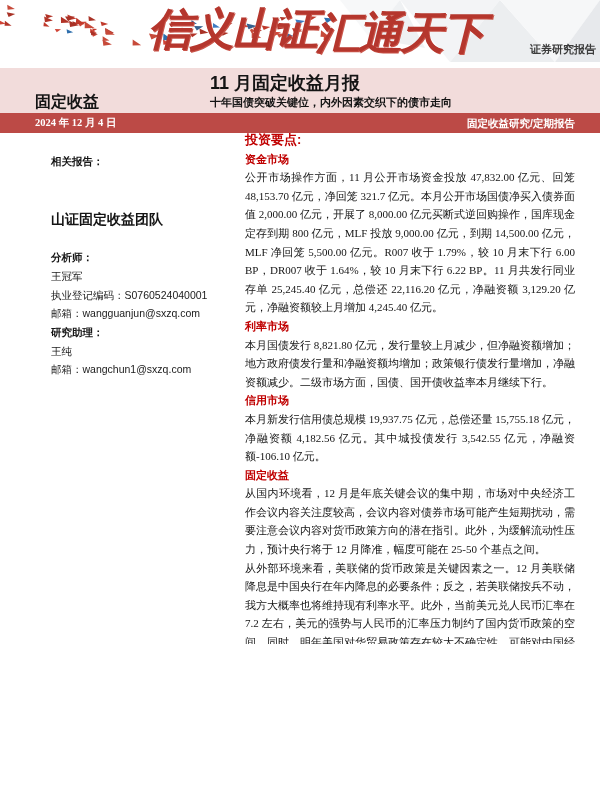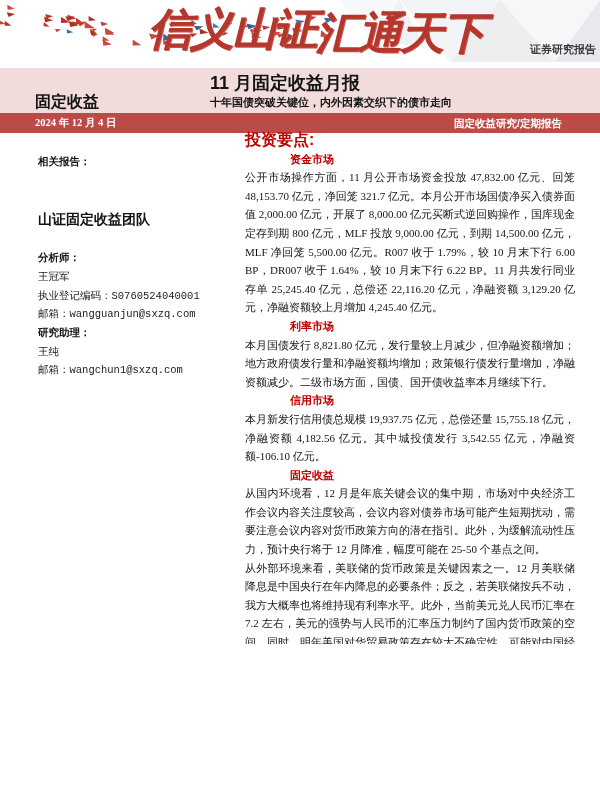--- a/index.html
+++ b/index.html
@@ -54,46 +54,45 @@
   }
 
   
   .date-bar { position: absolute; top: 113px; left: 0; width: 600px; height: 20px; background: #bc4a46; }
   .date-bar .date {
     position: absolute; left: 35px; top: 0; line-height: 20px;
     font-weight: bold; font-size: 10.5px; color: #fff;
     font-family: "Liberation Serif", serif;
   }
   .date-bar .section-label {
-    position: absolute; right: 38px; top: 0; line-height: 20px;
+    position: absolute; right: 25px; top: 0; line-height: 20px;
     font-weight: bold; font-size: 10.5px; color: #fff;
     font-family: "Liberation Sans", sans-serif;
   }
 
   
   .sidebar { position: absolute; left: 35px; top: 133px; width: 185px; height: 600px; font-size: 10.5px; }
-  .sb { position: absolute; left: 3px; white-space: nowrap; }
+  .sb { position: absolute; left: 16px; white-space: nowrap; }
   .sb-bold { font-family: "Liberation Sans", sans-serif; font-weight: bold; color: #141414; }
-  .sb-plain { font-family: Liberation Mono, monospace; color: #1a1a1a; }
+  .sb-plain { font-family: Liberation Sans, sans-serif; color: #1a1a1a; }
   .sb-team { font-size: 14px; }
 
   
   .main {
     position: absolute; left: 245px; top: 131px; width: 330px;
     font-size: 11px; line-height: 18.6px; text-align: justify;
     font-family: "Liberation Serif", serif; color: #141414;
   }
   .main h3 {
     font-size: 11px; line-height: 18.6px; font-weight: bold;
     color: #c00000; text-align: left;
     font-family: "Liberation Sans", sans-serif;
-    margin-left: 45px;
   }
   .main .kp {
-    font-size: 16px; line-height: 18.6px; font-weight: bold;
+    font-size: 13px; line-height: 18.6px; font-weight: bold;
     color: #c00000; text-align: left;
     font-family: "Liberation Sans", sans-serif;
   }
   .main p { margin: 0; }
 
   
   .footer-band { position: absolute; top: 750px; left: 0; width: 600px; height: 36px; background: #f2dcdb; }
   .qr { position: absolute; left: 42px; top: 2px; width: 32px; height: 32px; }
   .disclaimer {
     position: absolute; left: 240px; top: 9px;

